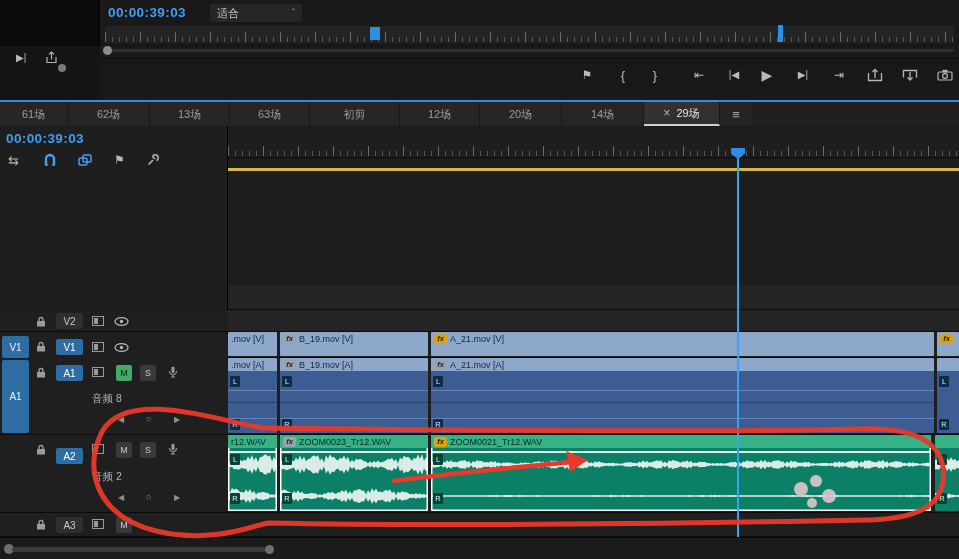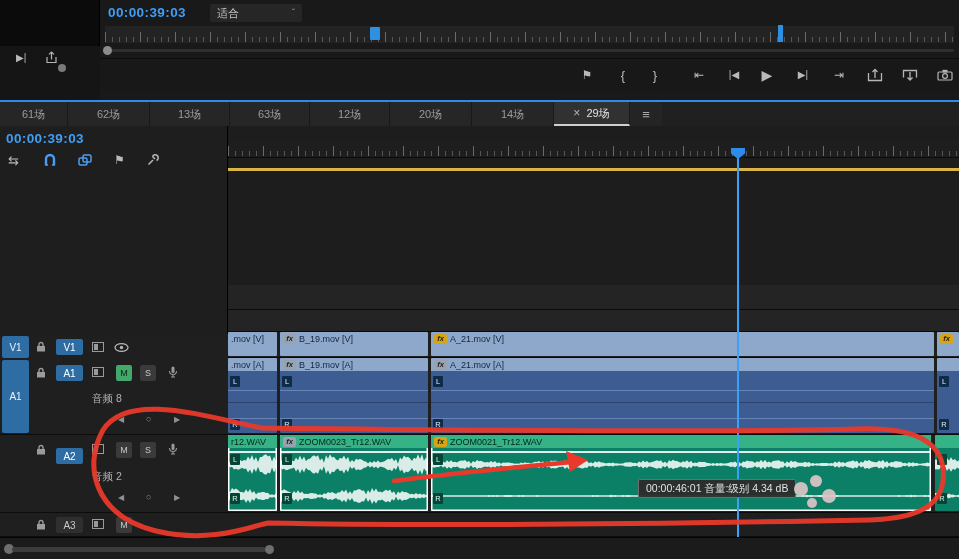--- a/index.html
+++ b/index.html
@@ -207,20 +207,23 @@
       </div>
     <div class="tab" style="width:82px">
         <span>62场</span>
       </div>
     <div class="tab" style="width:80px">
         <span>13场</span>
       </div>
     <div class="tab" style="width:80px">
         <span>63场</span>
       </div>
+    <div class="tab" style="width:90px">
+        <span>初剪</span>
+      </div>
     <div class="tab" style="width:80px">
         <span>12场</span>
       </div>
     <div class="tab" style="width:82px">
         <span>20场</span>
       </div>
     <div class="tab" style="width:82px">
         <span>14场</span>
       </div>
     <div class="tab active" style="width:76px">
@@ -239,20 +242,32 @@
       </svg>
     <svg class="abs" style="left:78px;top:28px" width="14" height="12">
         <use href="#i-link"></use>
       </svg>
     <span class="abs icon" style="left:114px;top:28px">⚑</span>
     <svg class="abs" style="left:146px;top:27px" width="14" height="14">
         <use href="#i-wrench"></use>
       </svg>
 
 
+    <div class="hrow" style="top:184px;height:22px">
+      <svg class="abs" style="left:36px;top:6px" width="10" height="11">
+          <use href="#i-lock"></use>
+        </svg>
+      <div class="tname" style="top:3px">V2</div>
+      <svg class="abs" style="left:92px;top:6px" width="12" height="10">
+          <use href="#i-insert"></use>
+        </svg>
+      <svg class="abs" style="left:114px;top:7px" width="15" height="9">
+          <use href="#i-eye"></use>
+        </svg>
+    </div>
 
     <div class="hrow" style="top:208px;height:26px">
       <div class="patch" style="top:2px;height:22px">V1</div>
       <svg class="abs" style="left:36px;top:7px" width="10" height="11">
           <use href="#i-lock"></use>
         </svg>
       <div class="tname on" style="top:5px">V1</div>
       <svg class="abs" style="left:92px;top:8px" width="12" height="10">
           <use href="#i-insert"></use>
         </svg>
@@ -460,21 +475,20 @@
         <span class="chan-badge" style="top:58px">R</span>
       </div>
     </div>
 
     <div class="lane" style="top:387px;height:24px;background:#1f1f1f"></div>
 
     <div id="ph-line"></div>
     <div id="ph-head"></div>
   </div>
 
-  <div id="tooltip">00:00:46:01  音量:级别  4.34 dB</div>
 
   <div id="bottom">
     <div class="knob" style="left:4px;top:6px;width:10px;height:10px"></div>
     <div id="hscroll-bar"></div>
     <div class="knob" style="left:265px;top:7px;width:9px;height:9px"></div>
   </div>
 
   <svg id="annotation" width="959" height="559" viewBox="0 0 959 559">
     <path d="M262 428 C210 418 128 390 103 430 C82 468 96 516 156 531 C212 544 252 526 268 523 C420 526 650 524 870 520 C920 518 947 505 943 468 C939 437 904 427 856 429 C700 433 430 430 262 428 Z" fill="none" stroke="#e8392b" stroke-width="5" stroke-linejoin="round" stroke-linecap="round" opacity="0.95"></path>
     <path d="M394 481 C445 474 520 467 572 462" fill="none" stroke="#e8392b" stroke-width="4.5" stroke-linecap="round"></path>

